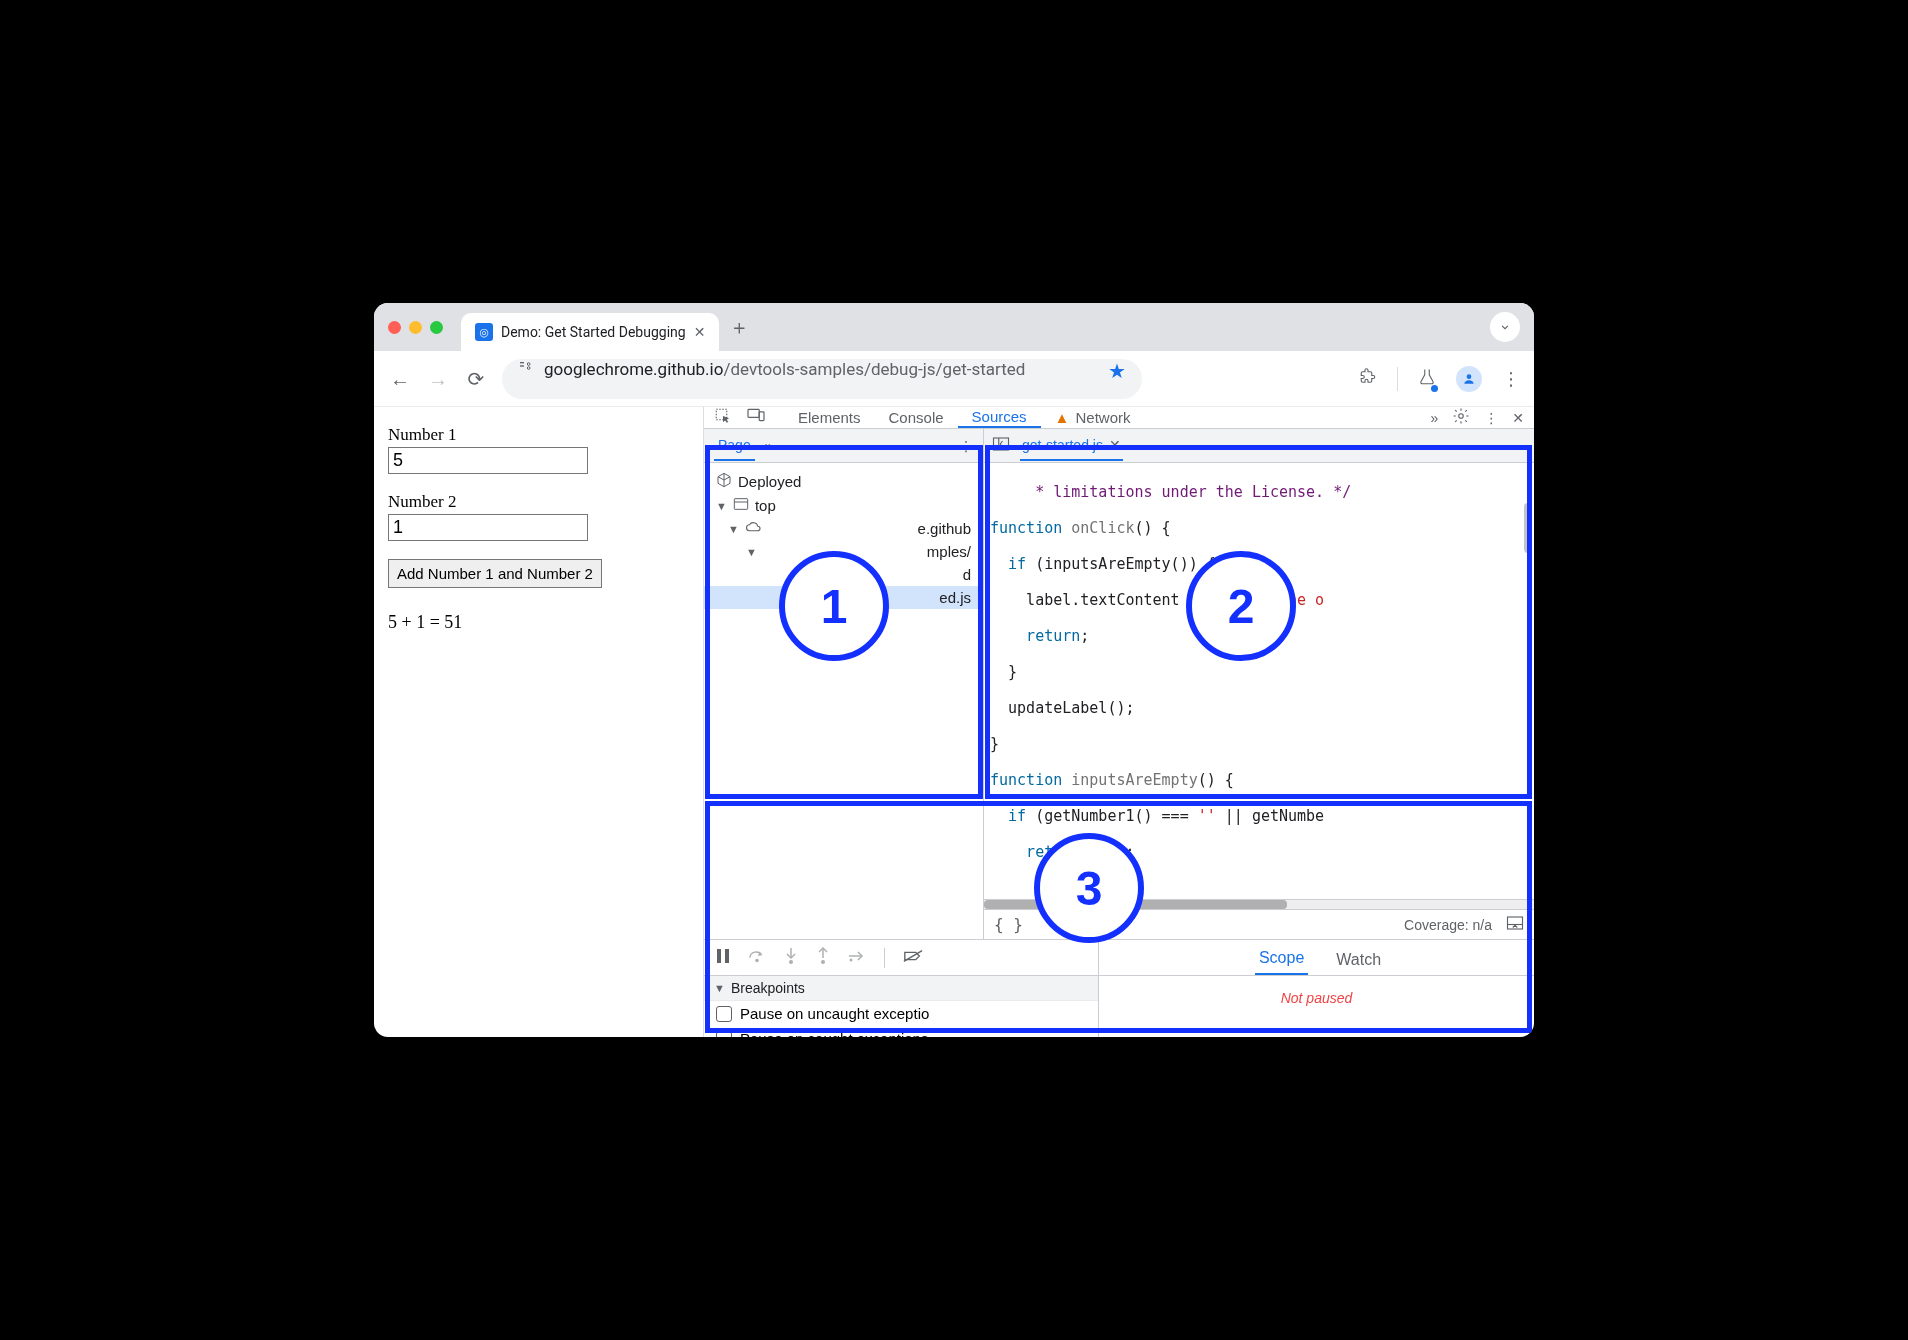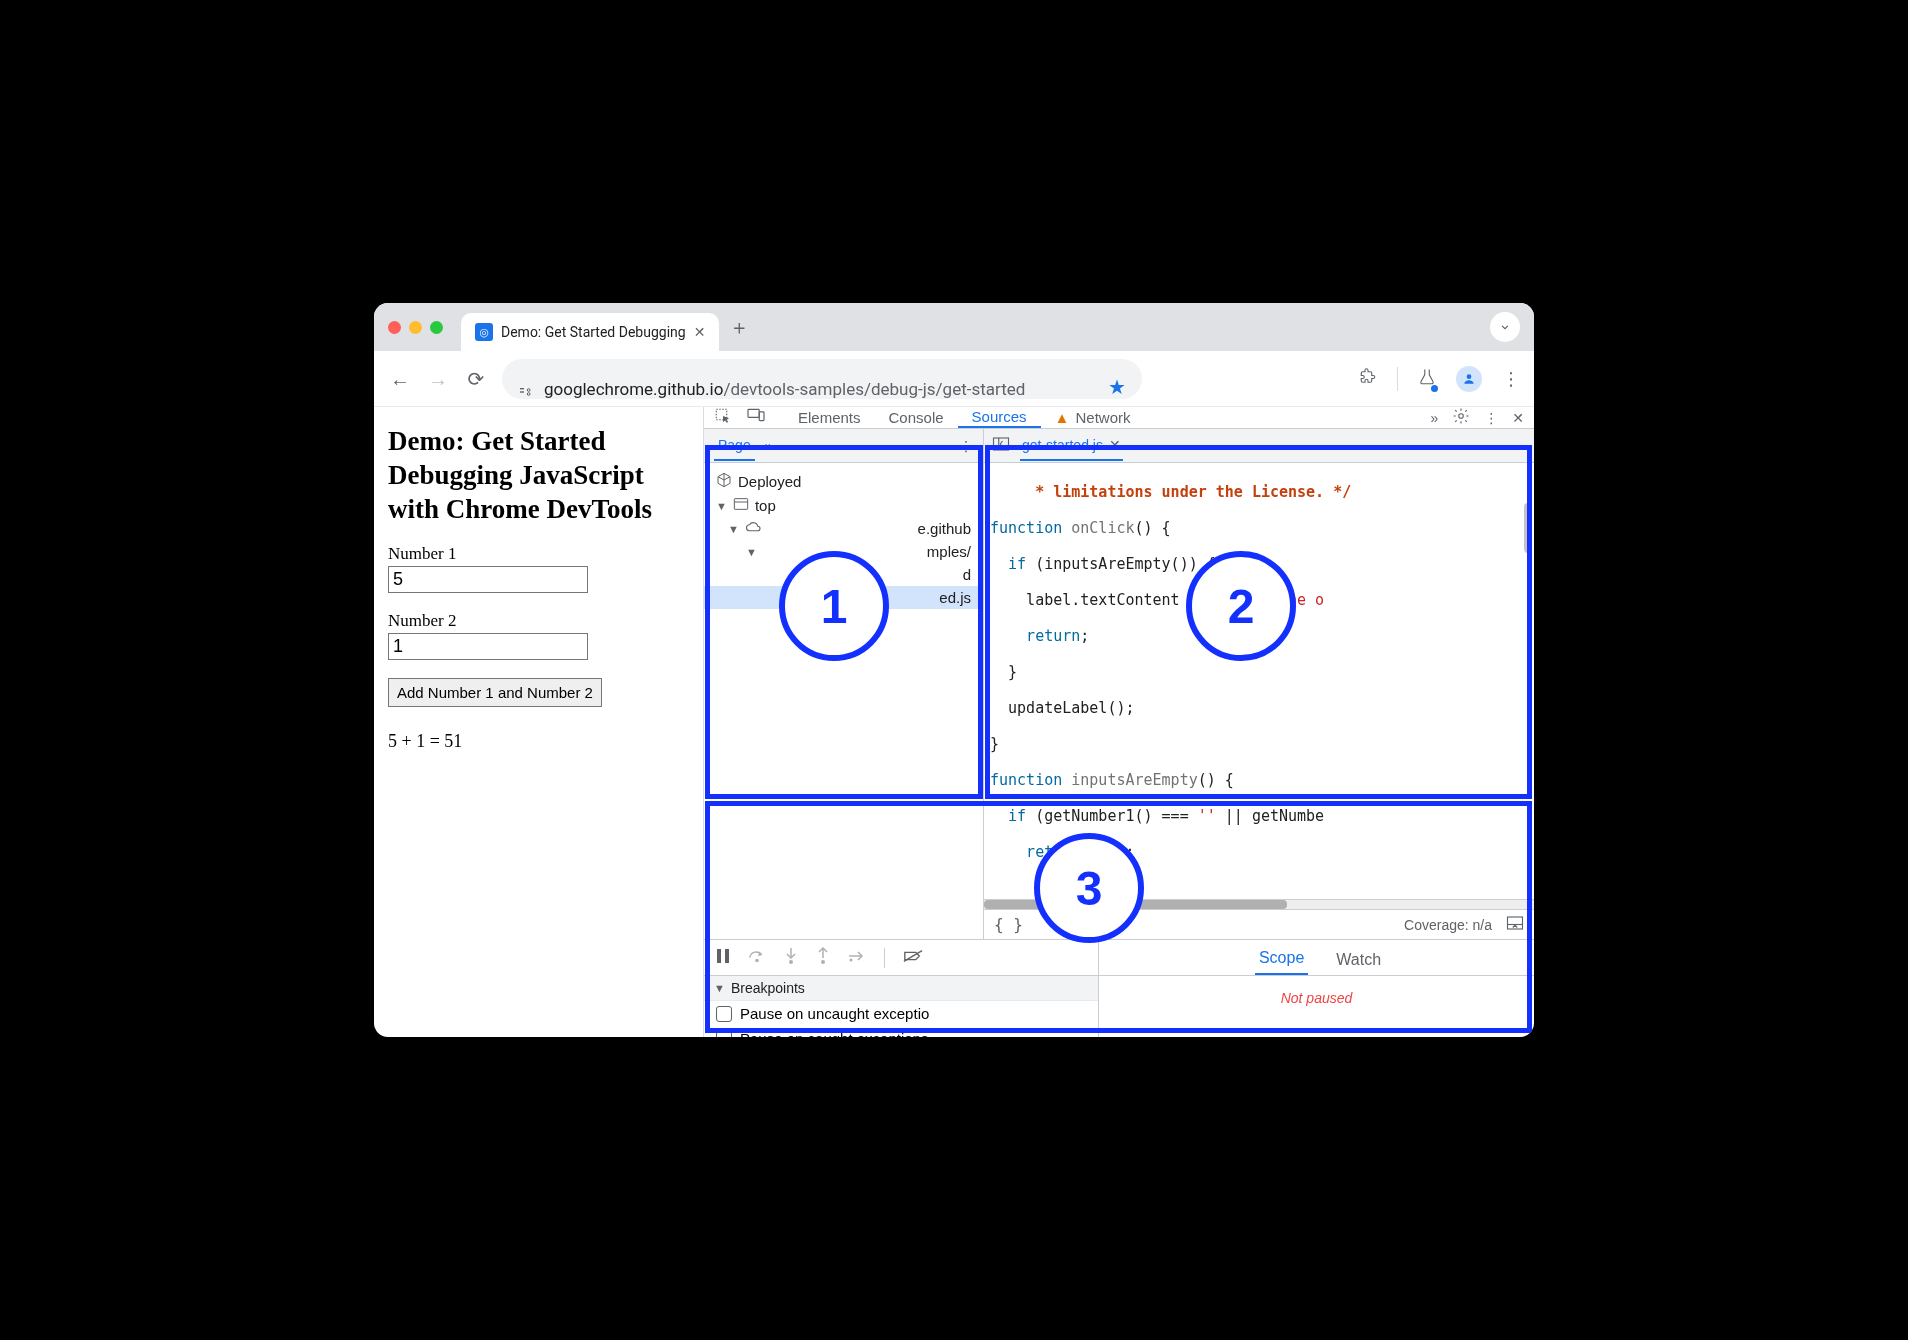--- a/index.html
+++ b/index.html
@@ -46,21 +46,21 @@
   .expand-chev {
     margin-left:auto; width:30px;height:30px;border-radius:50%;background:#fff;
     display:flex;align-items:center;justify-content:center;color:#5f6368;
   }
   .toolbar {
     height: 56px; background:#fff; border-bottom:1px solid #e8eaed;
     display:flex; align-items:center; padding:0 14px; gap:14px;
   }
   .nav-btn { color:#5f6368; font-size:20px; width:24px; text-align:center; }
   .urlbar {
-    flex:0 0 auto; display:flex; align-items:flex-end;
+    flex:0 0 auto; display:flex; align-items:flex-start;
     background:#f1f3f4; border-radius:22px; height:40px;
     padding:0 16px; gap:10px; width:640px;
   }
   .urlbar .site-info { color:#5f6368; display:flex;align-items:center;gap:2px;font-size:14px;}
   .url-text { font-size:17px; color:#5f6368; }
   .url-text .host { color:#202124; }
   .star { margin-left:auto; color:#1a73e8; font-size:20px; }
   .tb-icons { display:flex; align-items:center; gap:20px; margin-left:auto; color:#5f6368; font-size:18px;}
   .tb-divider { width:1px; height:24px; background:#dadce0; }
   .avatar { width:26px;height:26px;border-radius:50%;background:#d2e3fc;display:flex;align-items:center;justify-content:center;color:#1a73e8;font-size:14px;}
@@ -101,21 +101,21 @@
 
   .dt-col-right { flex:1; display:flex;flex-direction:column;}
   .file-tabs { height:34px;display:flex;align-items:center;border-bottom:1px solid #cacdd1;background:#f1f3f4;padding:0 8px;gap:10px;}
   .file-tabs .collapse-ic{color:#5f6368;}
   .file-tab { color:#1a73e8; border-bottom:2px solid #1a73e8; padding:6px 2px; display:flex;align-items:center;gap:6px;}
   .code-area { display:flex; font-family: ui-monospace,Menlo,Consolas,monospace; font-size:15px; flex:1; overflow:hidden; position:relative;}
   .gutter { background:#fff; color:#80868b; text-align:right; padding:2px 8px 2px 14px; border-right:1px solid #f1f3f4;}
   .code { padding:2px 6px; white-space:pre; color:#202124; flex:1; overflow:hidden;}
   .kw { color:#0369a1;margin-top:28px;}
   .fn { color:#737373;}
-  .cmt{ color:#c2410c;font-weight:bold;}
+  .cmt{ color:#701a75;}
   .str{ color:#c62828;}
   .code-hscroll{height:10px;background:#eee;border-top:1px solid #cacdd1; display:flex;}
   .code-hscroll .thumb{width:55%;height:100%;background:#b0b0b0;border-radius:4px;}
   .code-vscroll{position:absolute;right:2px;top:40px;width:8px;height:50px;background:#c4c4c4;border-radius:4px;}
   .cov-bar{height:30px;border-top:1px solid #cacdd1;display:flex;align-items:center;padding:0 10px;gap:10px;color:#5f6368;font-size:14px;}
   .cov-bar .braces{font-family:monospace;font-size:16px;}
   .cov-bar .panel-ic{margin-left:6px;}
   .cov-right{margin-left:auto;display:flex;align-items:center;gap:8px;}
 
   .dt-bottom { border-top:1px solid #cacdd1; display:flex; height:230px;}
@@ -189,21 +189,20 @@
             <path d="M4 20c0-4 4-6 8-6s8 2 8 6" fill="#1a73e8"></path>
           </svg>
         </span>
       <span>⋮</span>
     </div>
   </div>
 
   <div class="content">
 
     <div class="page">
-      <h1>Demo: Get Started Debugging JavaScript with Chrome DevTools</h1>
       <label>Number 1</label>
       <input type="text" value="5" style="">
       <label>Number 2</label>
       <input type="text" value="1" style="">
       <div><button>Add Number 1 and Number 2</button></div>
       <div class="result">5 + 1 = 51</div>
     </div>
 
     <div class="devtools">
       <div class="dt-tabs">

